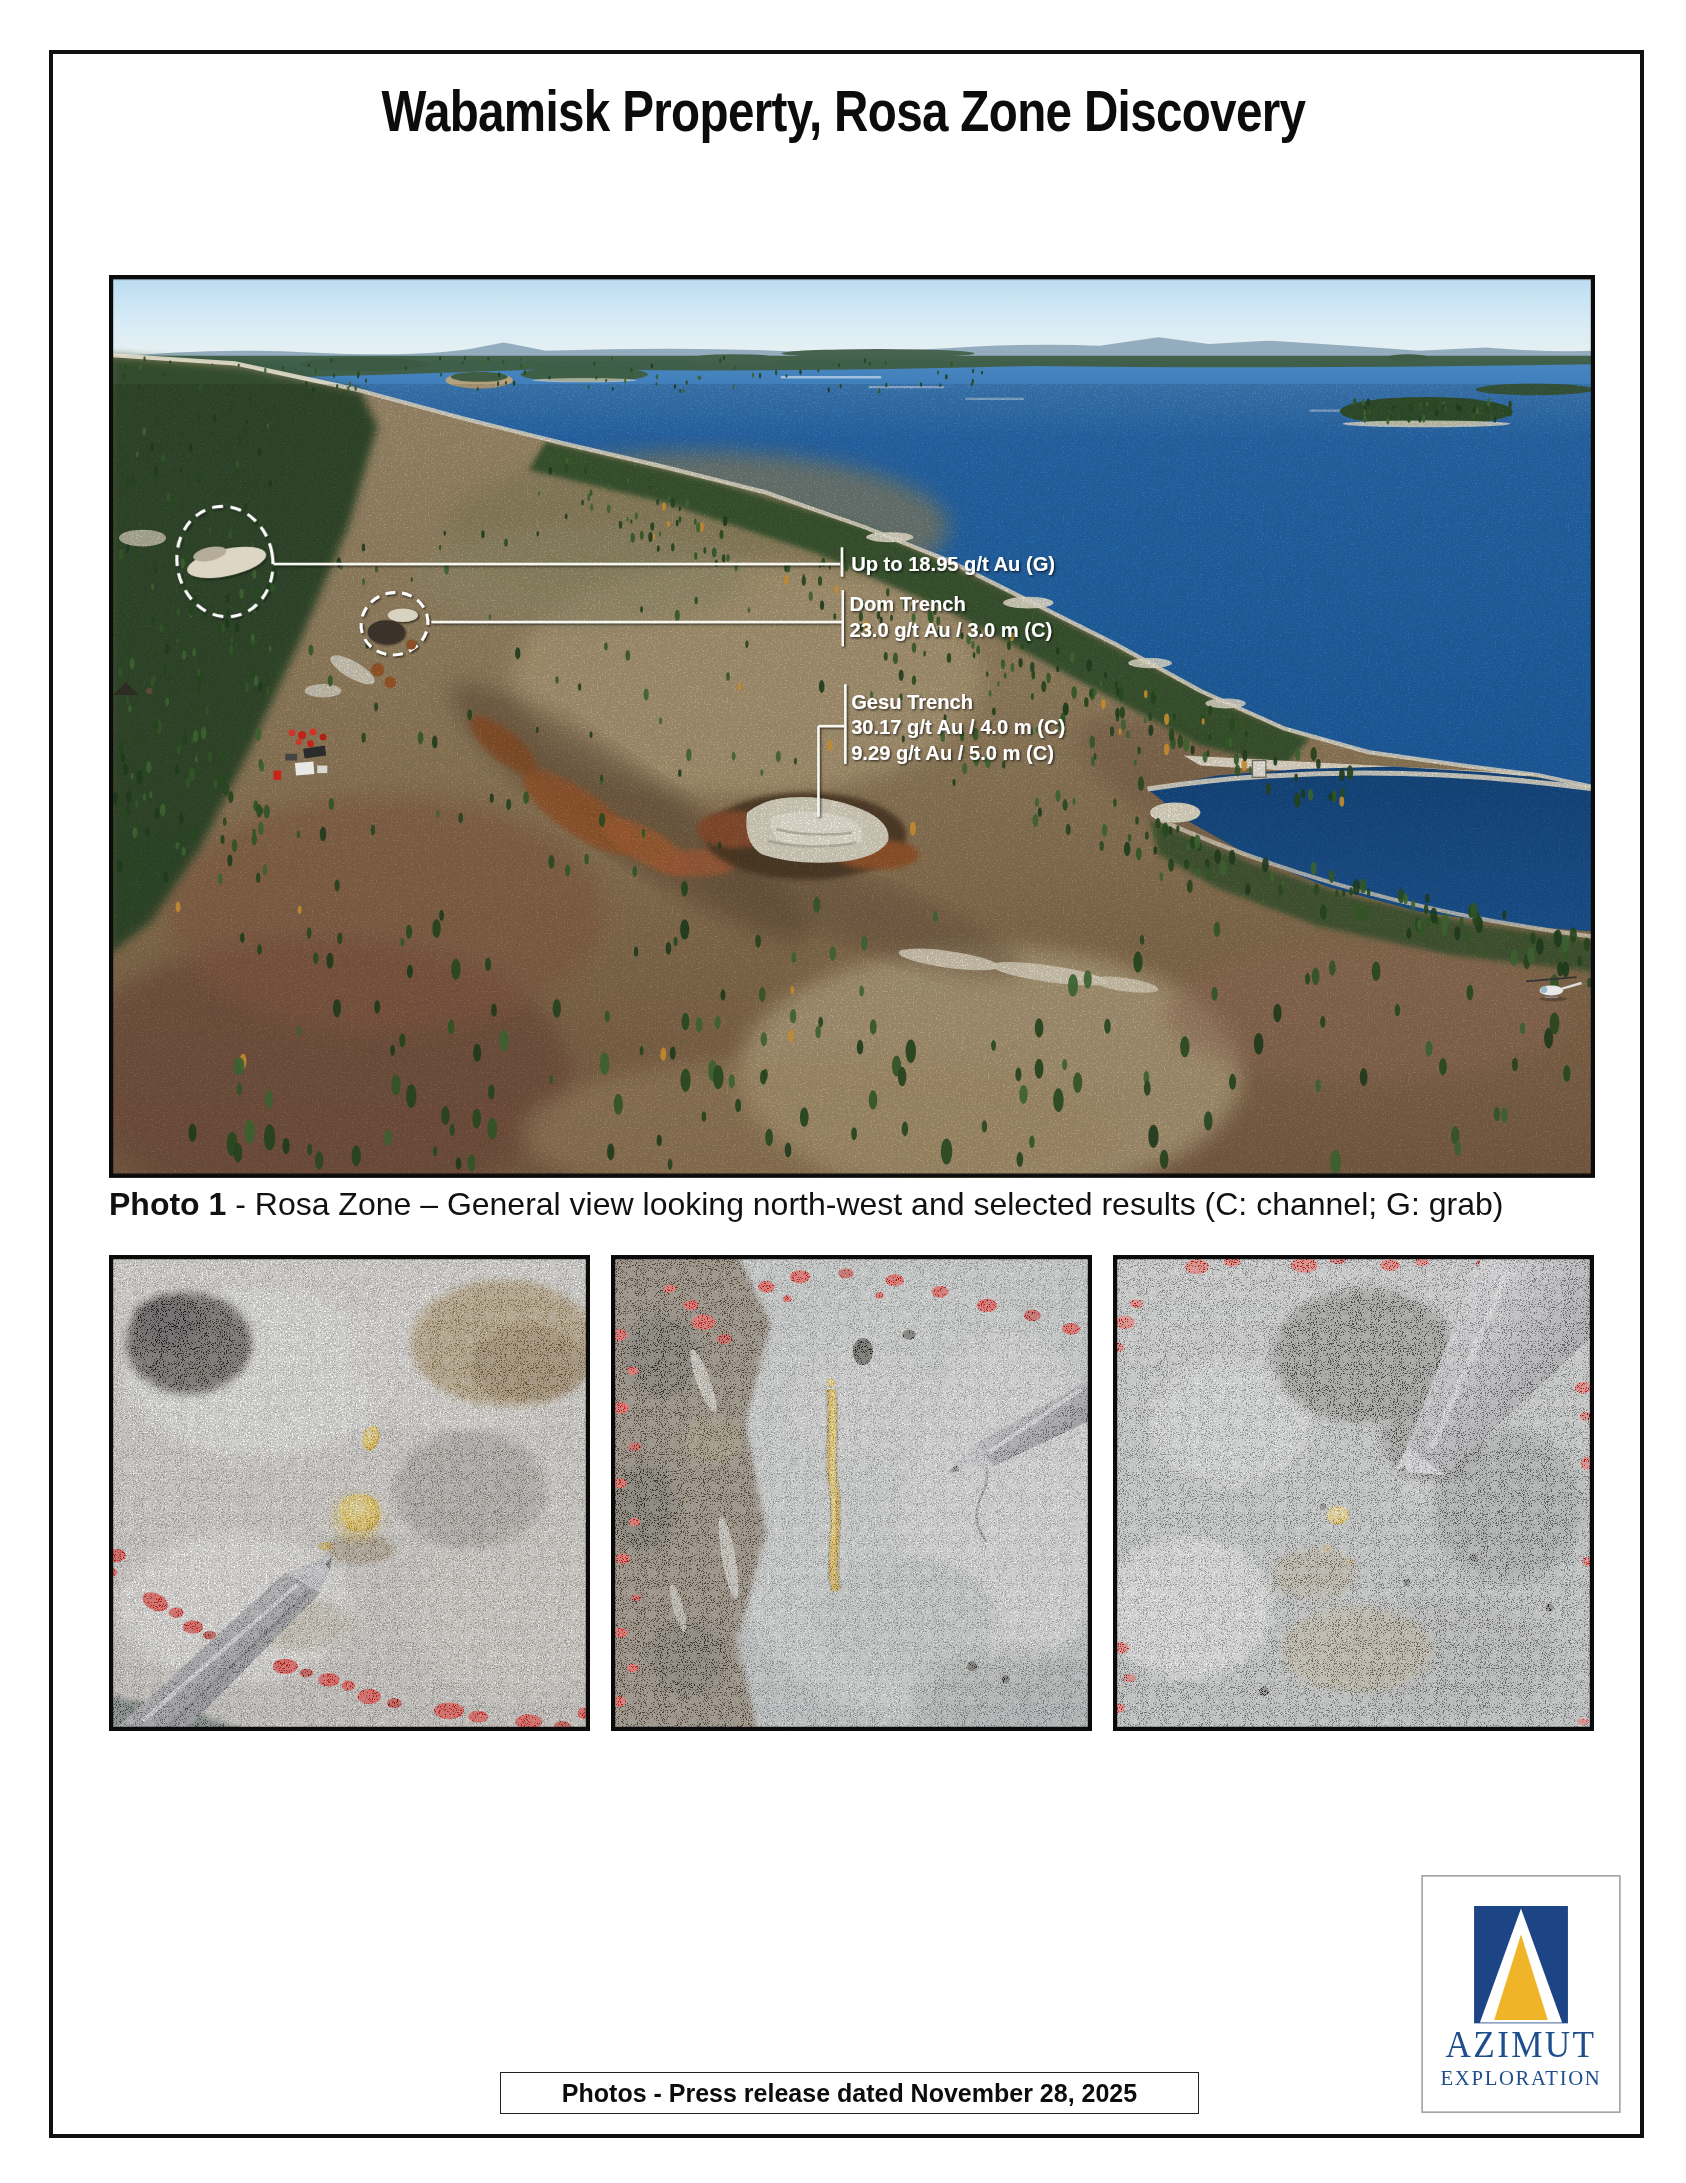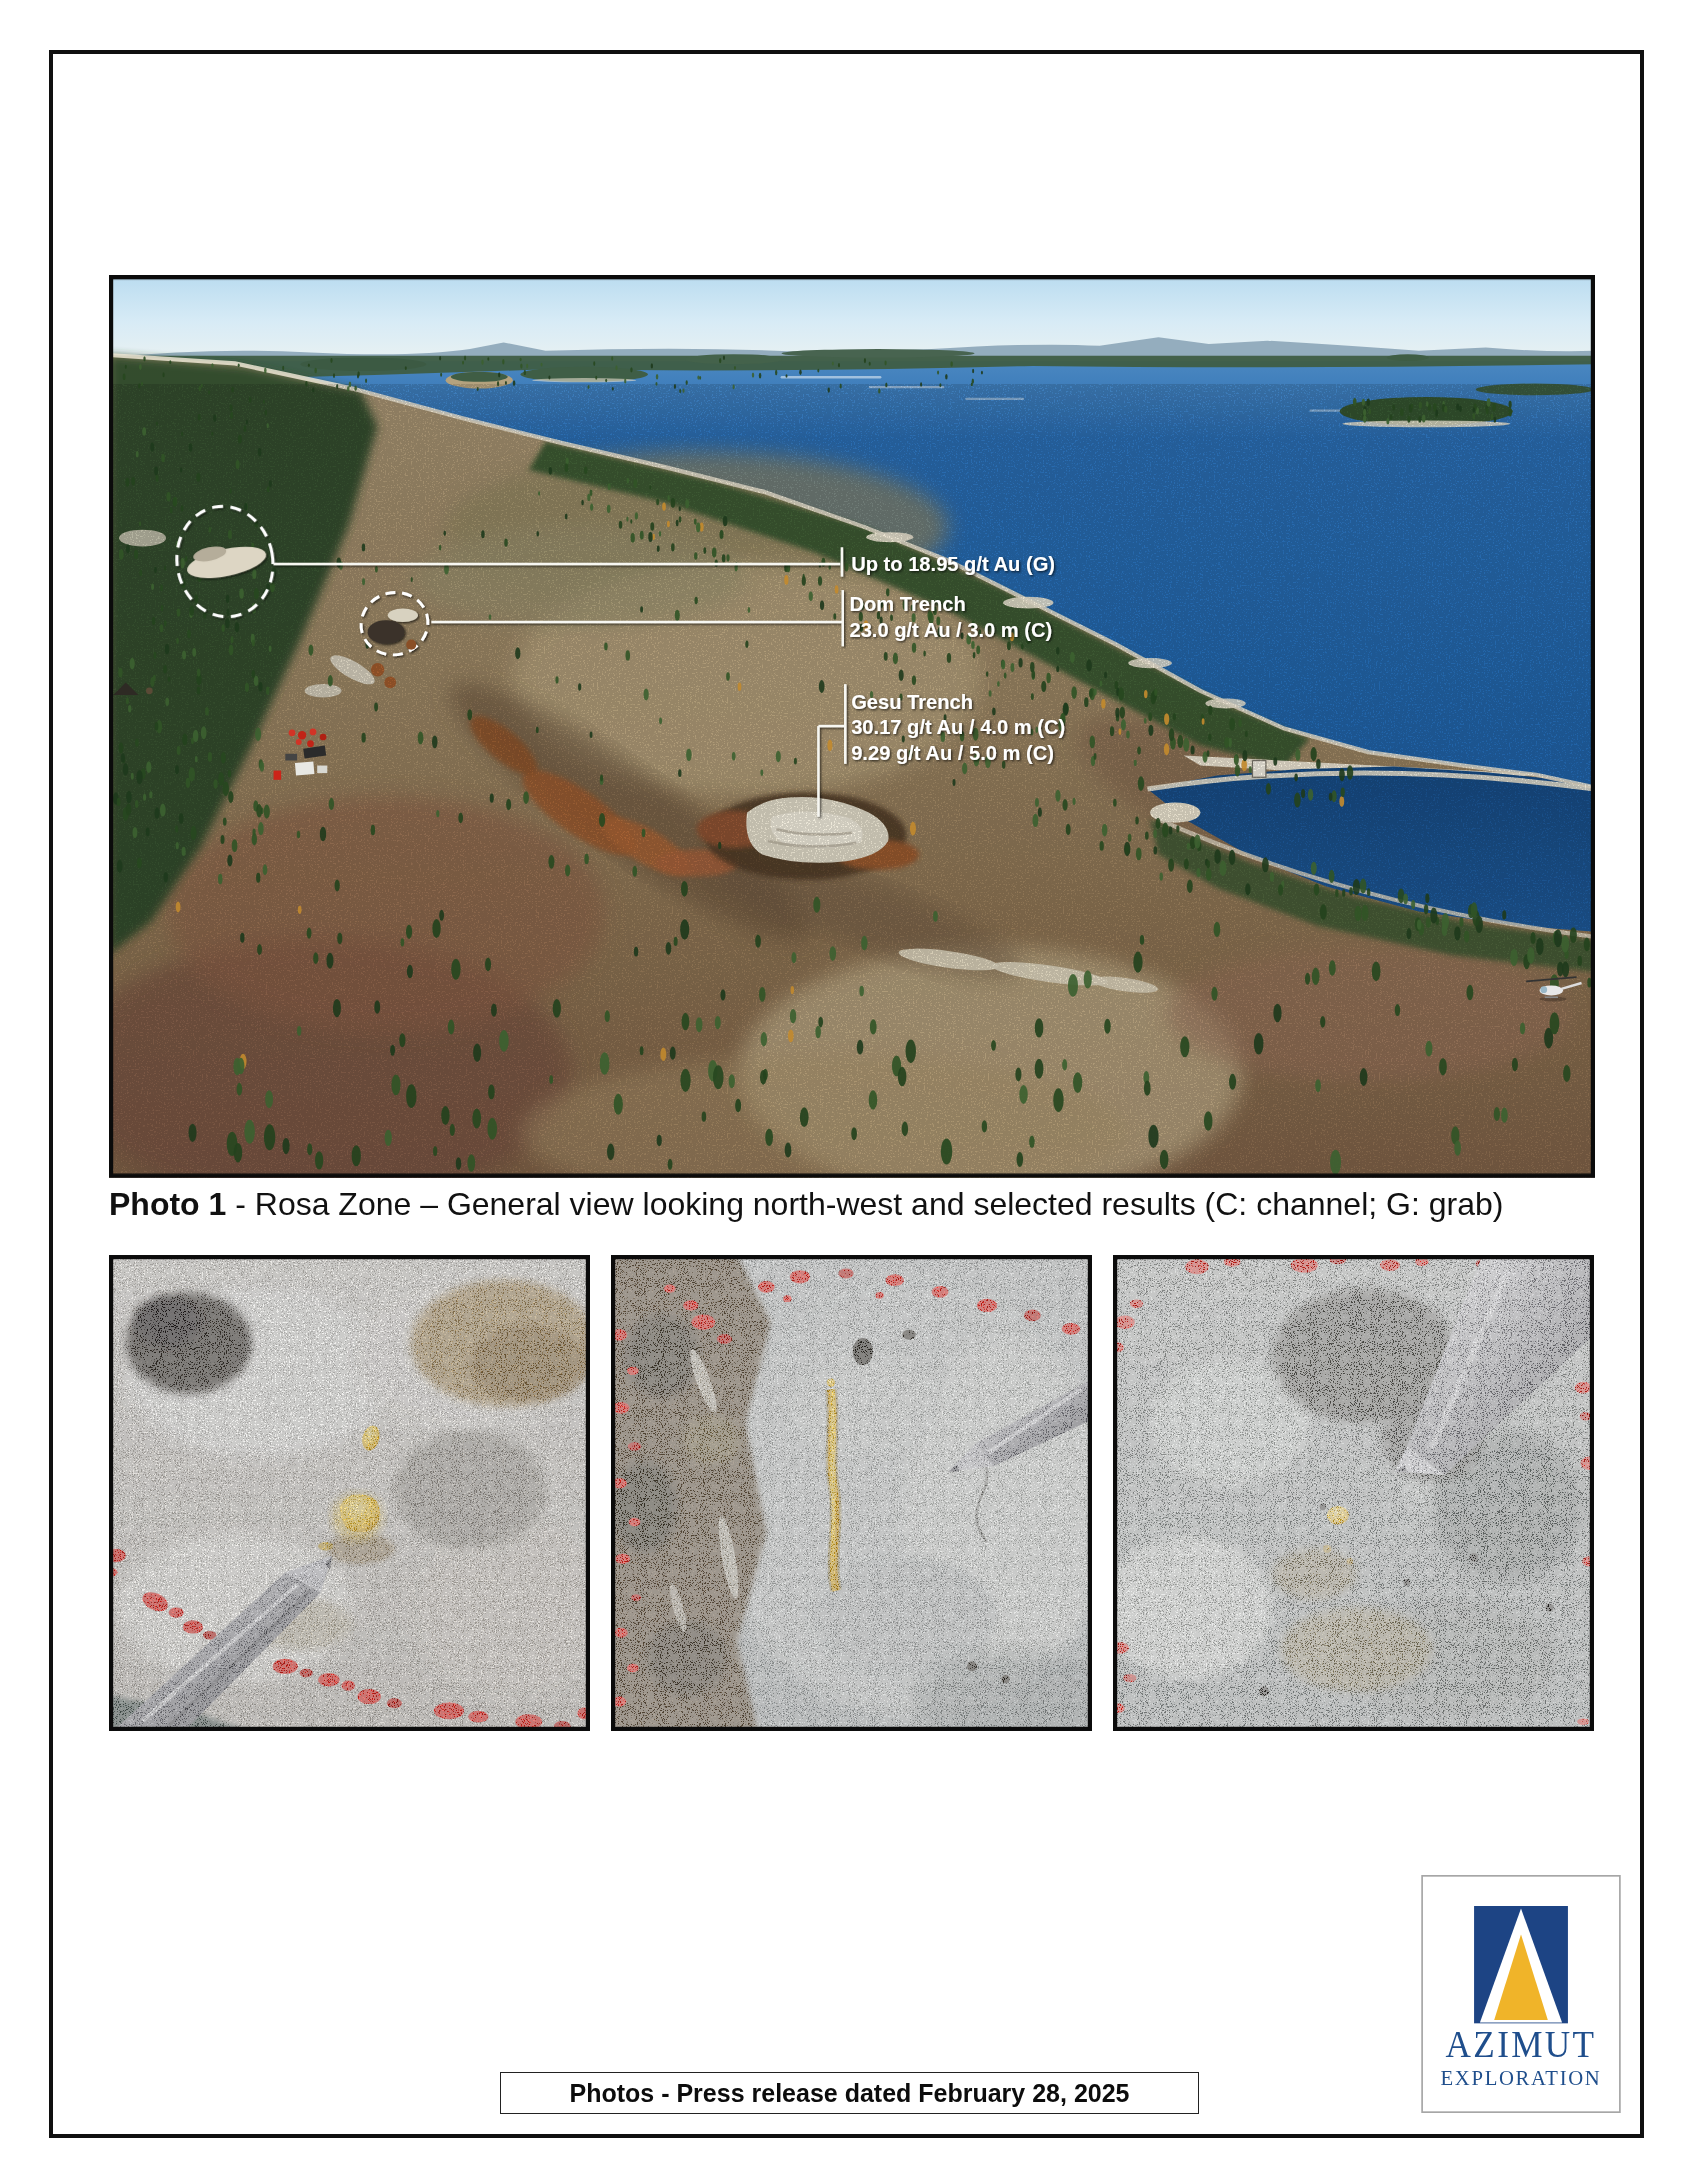--- a/index.html
+++ b/index.html
@@ -21,20 +21,21 @@
           display:flex;align-items:center;justify-content:center;font-size:25px;font-weight:bold;color:#0c0c0c;}
   .ann{font-weight:bold;font-size:24px;fill:#ffffff;font-family:"Liberation Sans",sans-serif;}
 </style>
 </head>
 <body>
 
 <div id="page">
   <div class="pborder"></div>
 
   <div class="title">
+    <div class="tl"><span>Wabamisk Property, Rosa Zone Discovery</span></div>
   </div>
 
   <svg width="0" height="0" aria-hidden="true">
     <defs>
       <linearGradient id="skyG" x1="0" y1="0" x2="0" y2="1">
         <stop offset="0" stop-color="#badcf0"></stop>
           <stop offset="0.55" stop-color="#d7ebf6"></stop>
           <stop offset="1" stop-color="#e8f1f2"></stop>
       </linearGradient>
       <linearGradient id="waterG" x1="0" y1="0" x2="0" y2="1">
@@ -1248,16 +1249,16 @@
   <svg id="logo" width="200" height="238" viewBox="0 0 238 284">
     <rect x="1" y="1" width="236" height="282" fill="#ffffff" stroke="#a6a6a6" stroke-width="2"></rect>
     <rect x="63" y="37" width="112" height="140" fill="#1d4484"></rect>
     <polygon points="119,40 168,176 70,176" fill="#ffffff"></polygon>
     <polygon points="119,71 151,173 87,173" fill="#f0b429"></polygon>
     <text x="119" y="217" text-anchor="middle" font-family="Liberation Serif, serif" font-size="45" fill="#1f4e8c" letter-spacing="3" textLength="180" lengthAdjust="spacingAndGlyphs">AZIMUT</text>
     <text x="119" y="251" text-anchor="middle" font-family="Liberation Serif, serif" font-size="25" fill="#1f4e8c" letter-spacing="2" textLength="192" lengthAdjust="spacingAndGlyphs">EXPLORATION</text>
   </svg>
 
   <div id="footer">
-      <span>Photos - Press release dated February 28, 2025</span>
+      <span>Photos - Press release dated November 28, 2025</span>
     </div>
 </div>
 
 
 </body></html>

